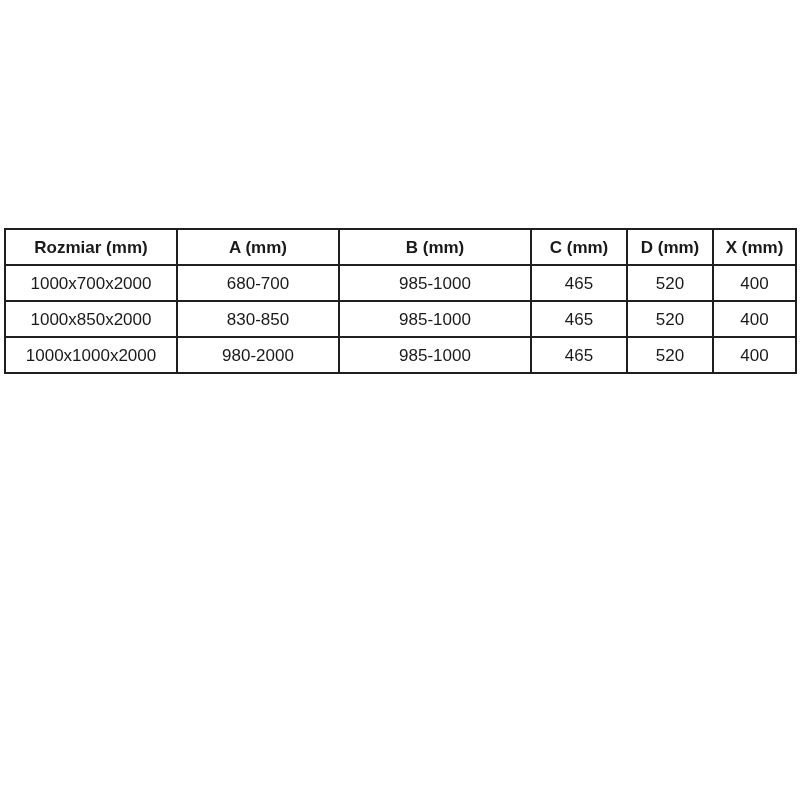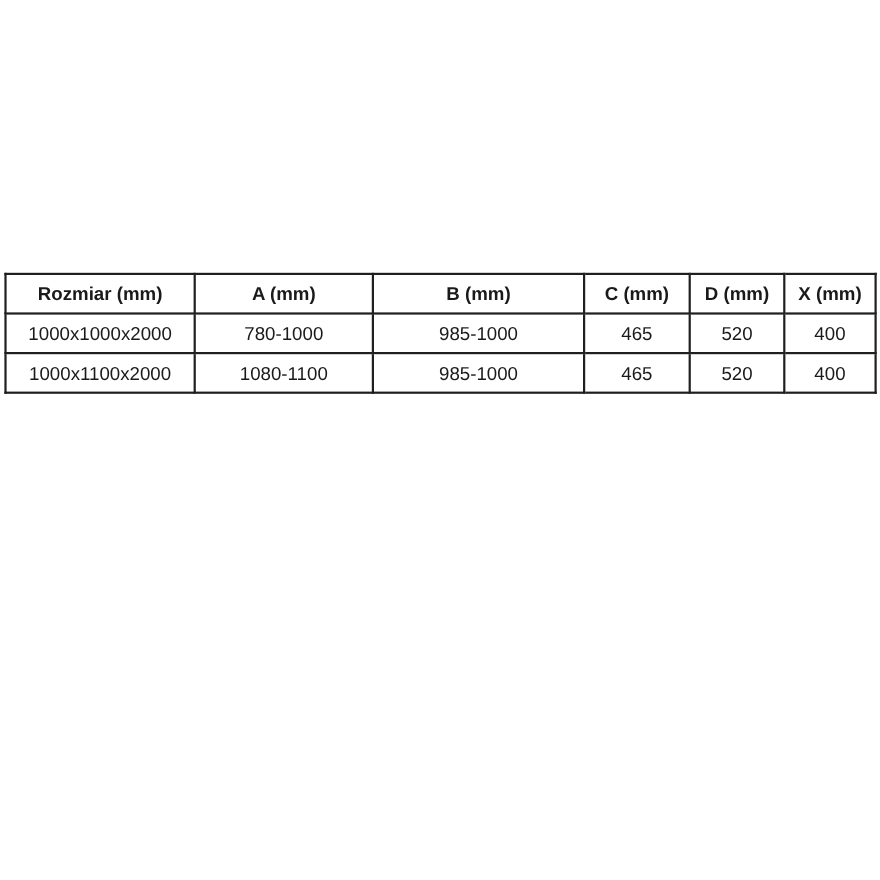--- a/index.html
+++ b/index.html
@@ -9,21 +9,20 @@
     height: 800px;
     background: #ffffff;
     font-family: "Liberation Sans", sans-serif;
   }
   .page {
     position: relative;
     width: 800px;
     height: 609px;
     background: #ffffff;
     overflow: hidden;
-    margin-top: 20px;
   }
   table.size-table {
     position: absolute;
     left: 4px;
     top: 228px;
     width: 791px;
     border-collapse: collapse;
     table-layout: fixed;
   }
   table.size-table th,
@@ -64,30 +63,38 @@
         <th>Rozmiar (mm)</th>
         <th>A (mm)</th>
         <th>B (mm)</th>
         <th>C (mm)</th>
         <th>D (mm)</th>
         <th>X (mm)</th>
       </tr>
     </thead>
     <tbody>
         <tr>
-          <td>1000x1000x2000</td>
-          <td>780-1000</td>
+          <td>1000x700x2000</td>
+          <td>680-700</td>
           <td>985-1000</td>
           <td>465</td>
           <td>520</td>
           <td>400</td>
         </tr>
         <tr>
-          <td>1000x1100x2000</td>
-          <td>1080-1100</td>
+          <td>1000x850x2000</td>
+          <td>830-850</td>
+          <td>985-1000</td>
+          <td>465</td>
+          <td>520</td>
+          <td>400</td>
+        </tr>
+        <tr>
+          <td>1000x1000x2000</td>
+          <td>980-2000</td>
           <td>985-1000</td>
           <td>465</td>
           <td>520</td>
           <td>400</td>
         </tr>
       </tbody>
   </table>
 </div>
 
 </body></html>

